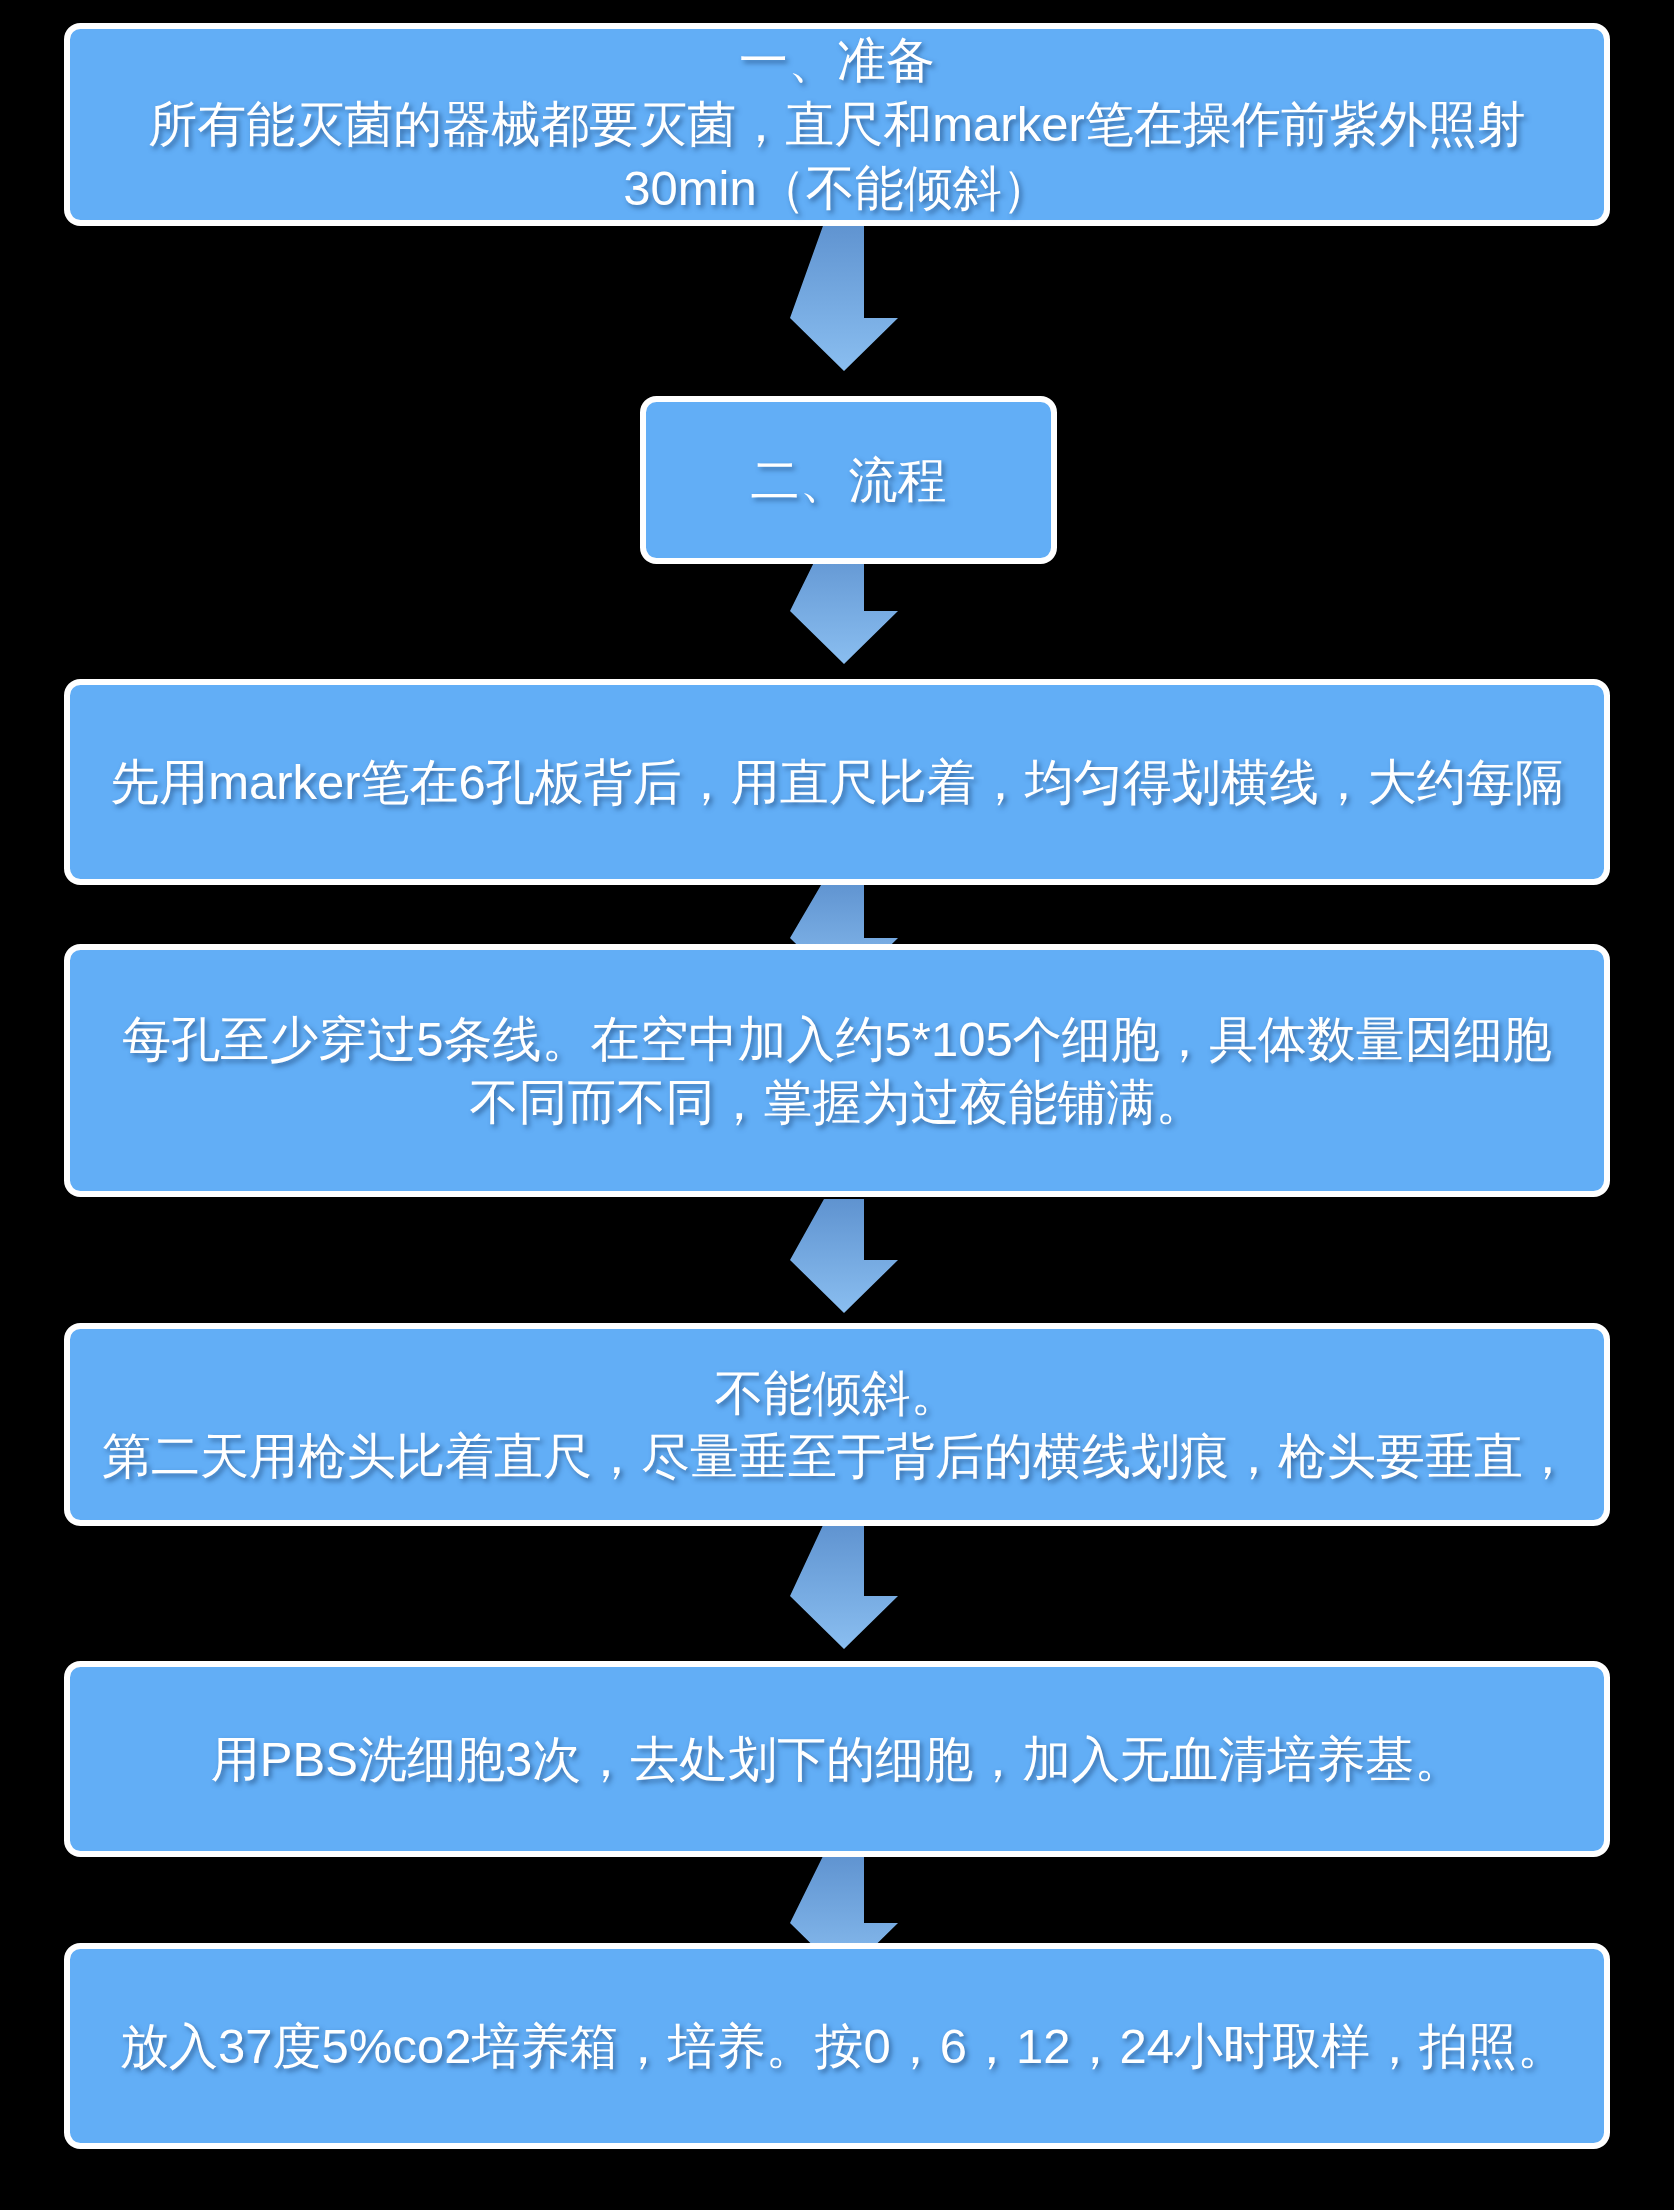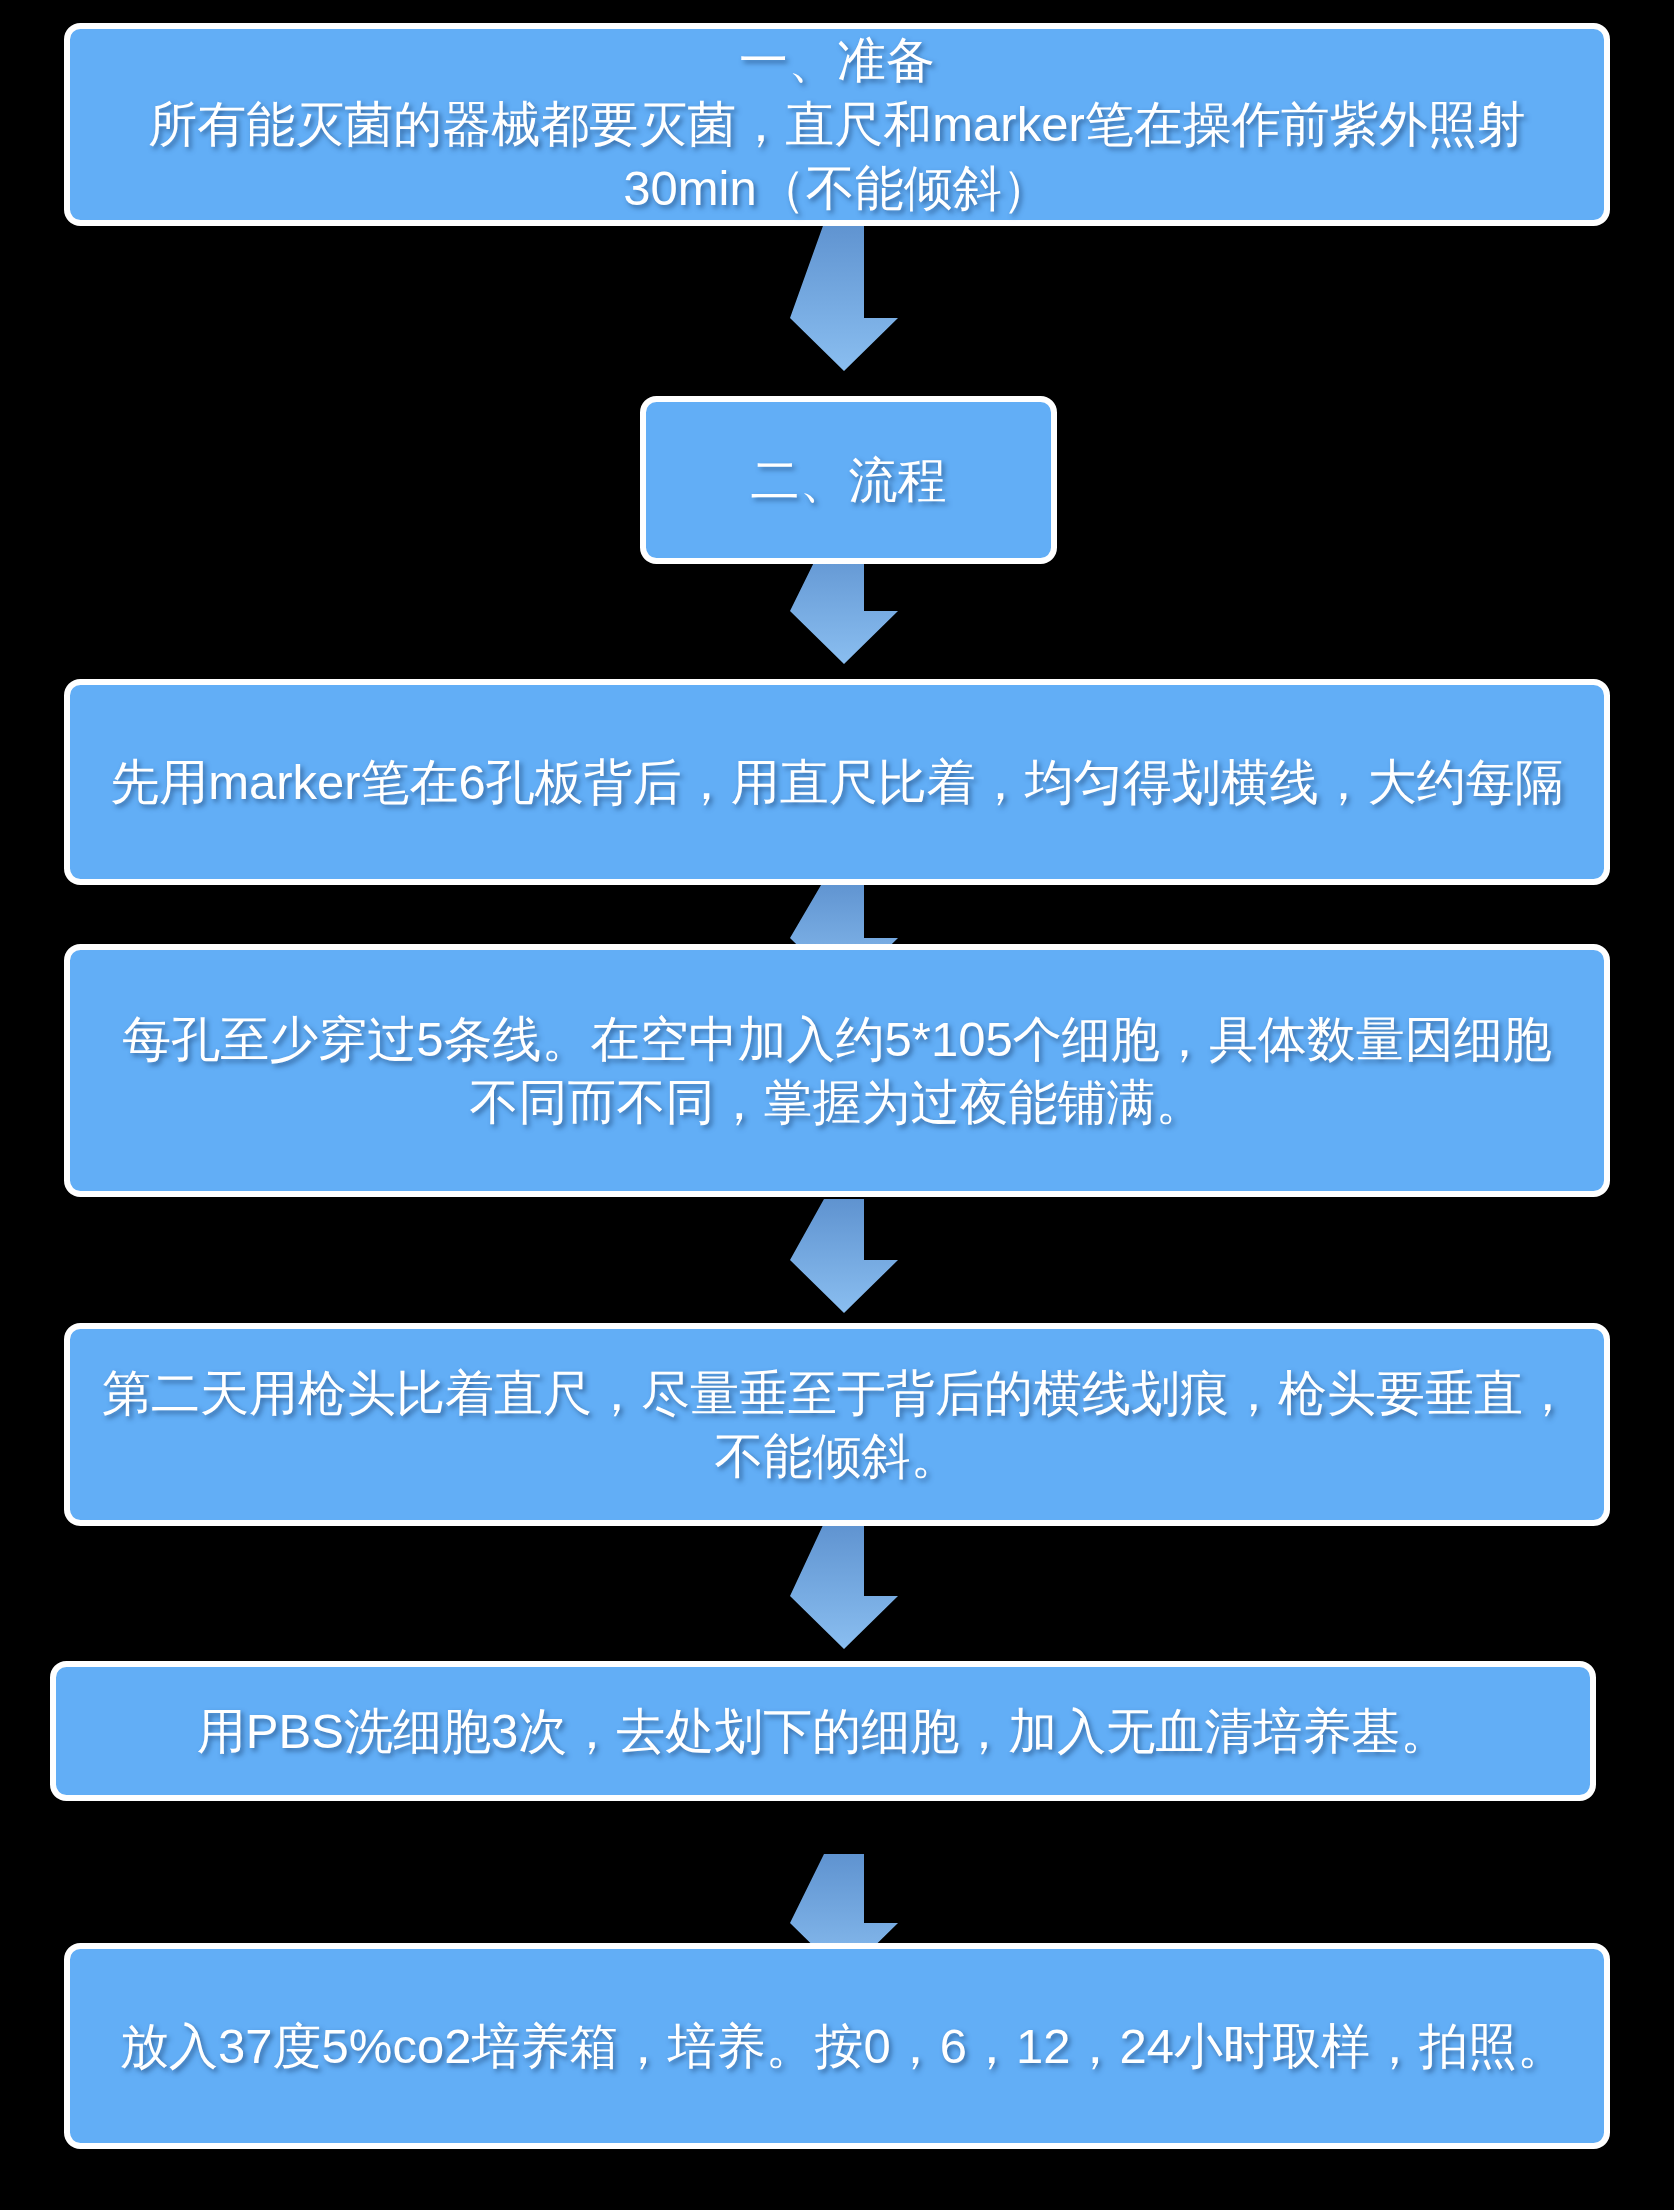--- a/index.html
+++ b/index.html
@@ -43,21 +43,21 @@
     left: 790px;
     width: 108px;
     background: linear-gradient(to bottom, var(--c-arrow_top, #5f93d0), var(--c-arrow_bottom, #8abef0));
     z-index: 1;
   }
   .node-1 { left: 64px;  top: 23px;   width: 1546px; height: 203px; justify-content: space-between; }
   .node-2 { left: 640px; top: 396px;  width: 417px;  height: 168px; }
   .node-3 { left: 64px;  top: 679px;  width: 1546px; height: 206px; text-align: right; }
   .node-4 { left: 64px;  top: 944px; width: 1546px; height: 253px; }
   .node-5 { left: 64px;  top: 1323px; width: 1546px; height: 203px; }
-  .node-6 { left: 50px;  top: 1661px; width: 1546px; height: 140px; }
+  .node-6 { left: 64px;  top: 1661px; width: 1546px; height: 196px; }
   .node-7 { left: 64px;  top: 1943px; width: 1546px; height: 206px; padding-left: 12px; }
 
   .arrow-1 { top: 223px;  height: 148px;
     clip-path: polygon(34px 0, 74px 0, 74px 95px, 108px 95px, 54px 148px, 0 95px); }
   .arrow-2 { top: 542px;  height: 122px;
     clip-path: polygon(34px 0, 74px 0, 74px 69px, 108px 69px, 54px 122px, 0 69px); }
   .arrow-3 { top: 880px;  height: 111px;
     clip-path: polygon(34px 0, 74px 0, 74px 58px, 108px 58px, 54px 111px, 0 58px); }
   .arrow-4 { top: 1199px; height: 114px;
     clip-path: polygon(34px 0, 74px 0, 74px 61px, 108px 61px, 54px 114px, 0 61px); }
@@ -92,22 +92,22 @@
   <div class="arrow arrow-3"></div>
 
   <section class="node node-4">
     <div class="line">每孔至少穿过5条线。在空中加入约5*105个细胞，具体数量因细胞</div>
     <div class="line">不同而不同，掌握为过夜能铺满。</div>
   </section>
 
   <div class="arrow arrow-4"></div>
 
   <section class="node node-5">
+    <div class="line">不能倾斜。</div>
     <div class="line">第二天用枪头比着直尺，尽量垂至于背后的横线划痕，枪头要垂直，</div>
-    <div class="line">不能倾斜。</div>
   </section>
 
   <div class="arrow arrow-5"></div>
 
   <section class="node node-6">
     <div class="line">用PBS洗细胞3次，去处划下的细胞，加入无血清培养基。</div>
   </section>
 
   <div class="arrow arrow-6"></div>
 

